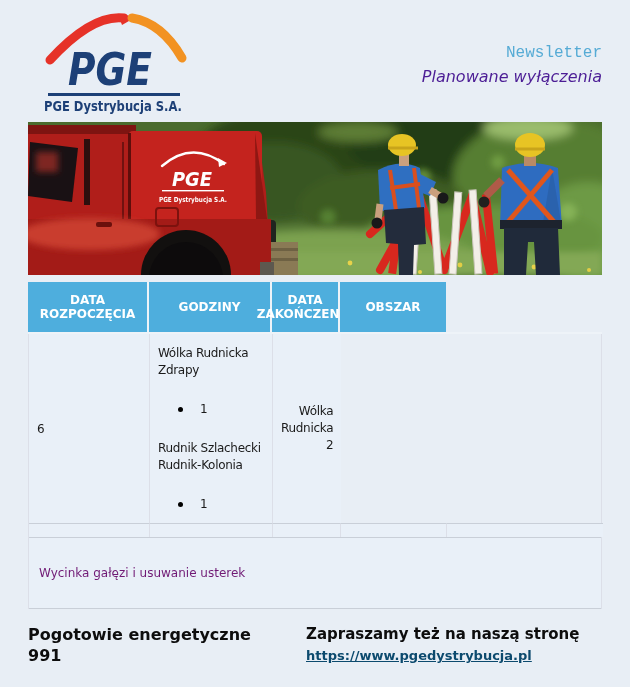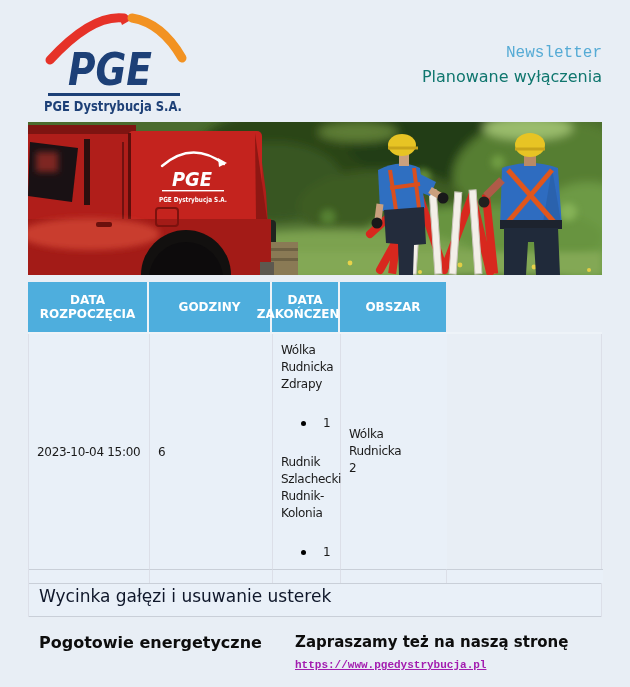--- a/index.html
+++ b/index.html
@@ -11,21 +11,21 @@
     overflow:hidden;
   }
   
   .top {
     display:flex; justify-content:space-between; align-items:flex-start;
     padding:8px 28px 0 40px; height:122px;
   }
   .brand-svg { display:block; }
   .top-right { text-align:right; margin-top:34px; font-size:16px; line-height:23px; }
   .nl-label { color:#56abd5;font-family:Liberation Mono, monospace; }
-  .nl-sub   { color:#0f766e; }
+  .nl-sub   { color:#4c1d95;font-style:italic; }
   
   .hero { margin:0 28px; width:574px; height:153px; overflow:hidden; }
   .hero svg { display:block; }
   
   .tbl { margin:7px 28px 0; width:574px; }
   .cols { display:grid; grid-template-columns:121px 123px 68px 106px 156px; }
   .th {
     background:#4eaedd; color:#fff; font-weight:bold; font-size:12px;
     min-height:50px; display:flex; align-items:center; justify-content:center;
     text-align:center; padding:4px 8px; border-right:2px solid #eef3f8;
@@ -35,38 +35,38 @@
   .region-row {
     background:#f07d1c; color:#fff; font-weight:bold; font-size:13px;
     height:30px; display:flex; align-items:center; justify-content:center;
   }
   .rows-wrap { border-left:1px solid #dcdfe8; border-right:1px solid #dcdfe8; }
   .td {
     background:#e9f0f8; font-size:12px; letter-spacing:-0.3px;
     display:flex; align-items:center; padding:8px; border-right:1px solid #dcdfe8;
     min-height:189px; white-space:nowrap;
   }
-  .td:last-child { border-right:none; }
+  .td:last-child { border-right:none;text-align:right; }
   .td.wrapcell { white-space:normal; line-height:17px; }
   .td.area { flex-direction:column; align-items:stretch; justify-content:center;
              white-space:normal; line-height:17px; padding:8px 4px 8px 8px; }
   .td.station { padding-right:38px; }
   .bullet-row { display:flex; align-items:center; margin:22px 0 22px 20px; }
   .bullet-row:last-child { margin-bottom:0; }
   .dot { width:5px; height:5px; border-radius:50%; background:#000; margin-right:17px; flex:0 0 auto; }
   .empty-cells .td { min-height:14px; padding:0 8px; border-top:1px solid #c9cfd8; }
   .note-row {
     background:#e9f0f8; border-top:1px solid #c9cfd8; border-bottom:1px solid #c9cfd8;
-    font-size:17px; color:#0f172a; padding:2px 10px; min-height:34px;
-  }
-  
-  .footer { display:flex; padding:0 39px; margin-top:15px; }
+    font-size:12px; color:#701a75; padding:28px 10px; min-height:34px;
+  }
+  
+  .footer { display:flex; padding:0 28px; margin-top:15px; }
   .f-left { flex:1; font-weight:bold; font-size:16px; line-height:21px; color:#0d0d0d; }
   .f-right { width:296px; font-weight:bold; font-size:15px; line-height:21px; color:#0d0d0d; }
-  .f-right a { color:#a21caf; font-weight:bold; text-decoration:underline; font-size:11px;font-family:Liberation Mono, monospace; }
+  .f-right a { color:#0c4a6e; font-weight:bold; text-decoration:underline; font-size:13px; }
 </style>
 </head>
 <body>
 
 <div class="top">
   <div>
     <svg class="brand-svg" width="160" height="108" viewBox="0 0 160 108">
       <path d="M10,52 Q 52,6 84,10" fill="none" stroke="#e63228" stroke-width="9" stroke-linecap="round"></path>
       <path d="M78,6 L96,9 L82,17 Z" fill="#e63228"></path>
       <path d="M92,10 Q 122,15 142,50" fill="none" stroke="#f29222" stroke-width="9" stroke-linecap="round"></path>
@@ -218,21 +218,20 @@
   <div class="cols thead">
     <div class="th">DATA ROZPOCZĘCIA</div>
     <div class="th">GODZINY</div>
     <div class="th">DATA ZAKOŃCZENIA</div>
     <div class="th">OBSZAR</div>
   </div>
 
 
   <div class="rows-wrap">
     <div class="cols">
-      <div class="td">2023-10-04 15:00</div>
       <div class="td">6</div>
       <div class="td area">
         <div class="area-name">Wólka Rudnicka Zdrapy</div>
         <div class="bullet-row">
           <span class="dot"></span>
           <span>1</span>
         </div>
         <div class="area-name">Rudnik Szlachecki Rudnik-Kolonia</div>
         <div class="bullet-row">
           <span class="dot"></span>
@@ -250,18 +249,19 @@
       <div class="td"></div>
     </div>
 
     <div class="note-row">Wycinka gałęzi i usuwanie usterek</div>
   </div>
 </div>
 
 <div class="footer">
   <div class="f-left">
     <div>Pogotowie energetyczne</div>
+    <div>991</div>
   </div>
   <div class="f-right">
     <div>Zapraszamy też na naszą stronę</div>
     <a href="#">https://www.pgedystrybucja.pl</a>
   </div>
 </div>
 
 </body></html>

